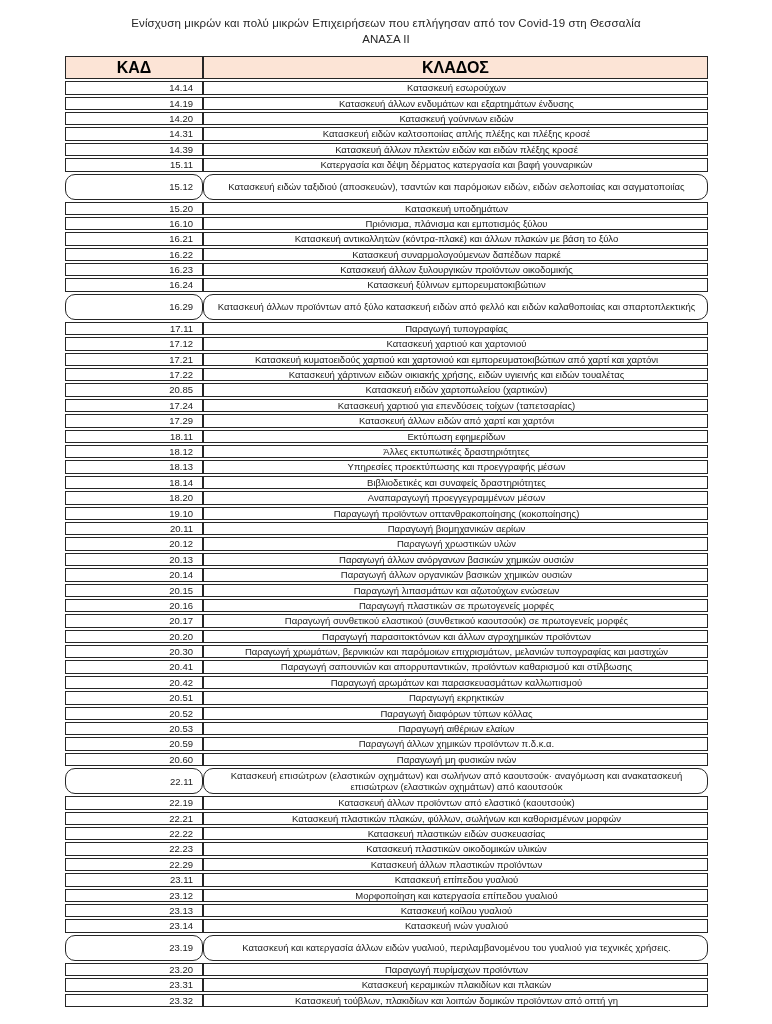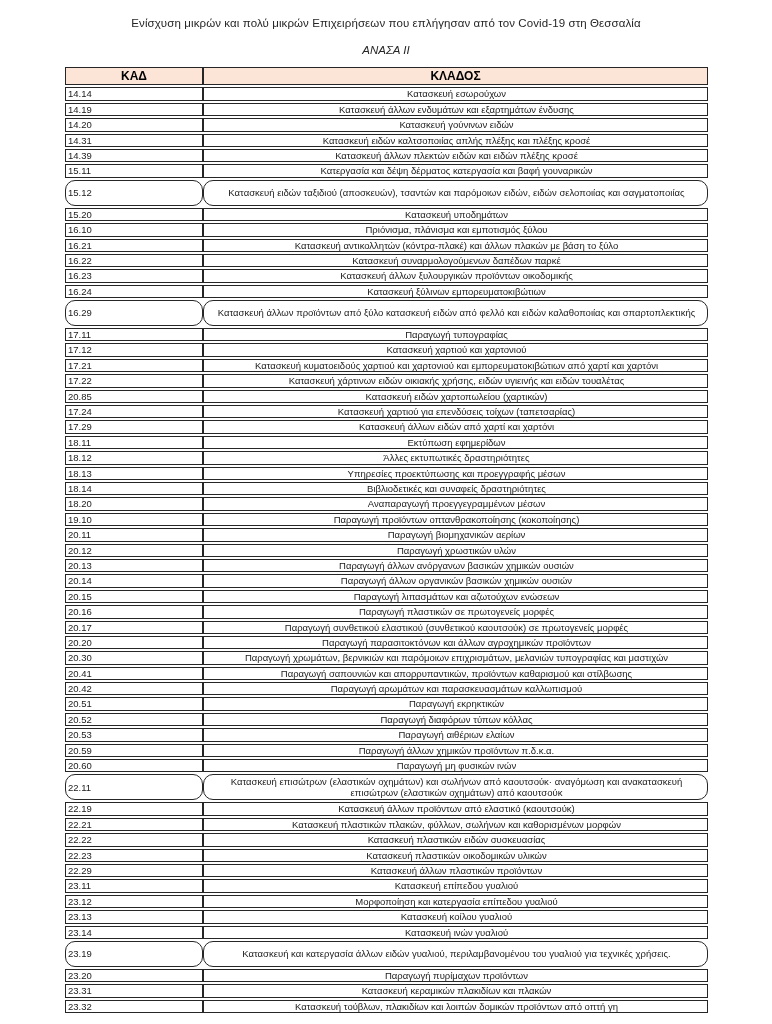--- a/index.html
+++ b/index.html
@@ -9,43 +9,43 @@
     width: 772px; height: 1024px; background: #ffffff; overflow: hidden;
     font-family: "Liberation Sans", "DejaVu Sans", sans-serif;
     color: var(--text-color);
   }
   .page { width: 772px; height: 1024px; position: relative; }
   .doc-title {
     text-align: center; padding-top: 17px; font-size: 11.5px;
     color: #262626; letter-spacing: 0.1px;
   }
   .doc-subtitle {
-    text-align: center; margin-top: 15px; font-size: 11.5px; color: #262626; font-style: italic;
+    text-align: center; margin-top: 4px; font-size: 11.5px; color: #262626;
   }
   table.kad-table {
     margin: 9px 0 0 65px; width: 643px;
     border-collapse: separate; border-spacing: 0 2px;
     table-layout: fixed;
   }
   col.c-kad { width: 138px; }
   col.c-klados { width: 505px; }
   th, td {
     border: 1px solid var(--border-color);
     font-size: 9.5px; line-height: 1.2;
     vertical-align: middle;
     overflow: hidden;
   }
   th {
     background: var(--header-bg);
-    font-weight: bold; font-size: 12px;
+    font-weight: bold; font-size: 16px;
     height: 15px; text-align: center; color: #000000;
     padding: 1px 2px;
   }
   td { height: 13px; background: #ffffff; }
-  td.cell-code { padding: 0 9px 0 2px; white-space: nowrap; }
+  td.cell-code { text-align: right; padding: 0 9px 0 2px; white-space: nowrap; }
   td.cell-desc { text-align: center; padding: 0 2px 0 4px; }
   tr.tall td { height: 26px; border-radius: 10px; }
 </style>
 </head>
 <body>
 
 <div class="page">
   <div class="doc-title">Ενίσχυση μικρών και πολύ μικρών Επιχειρήσεων που επλήγησαν από τον Covid-19 στη Θεσσαλία</div>
   <div class="doc-subtitle">ΑΝΑΣΑ ΙΙ</div>
 

